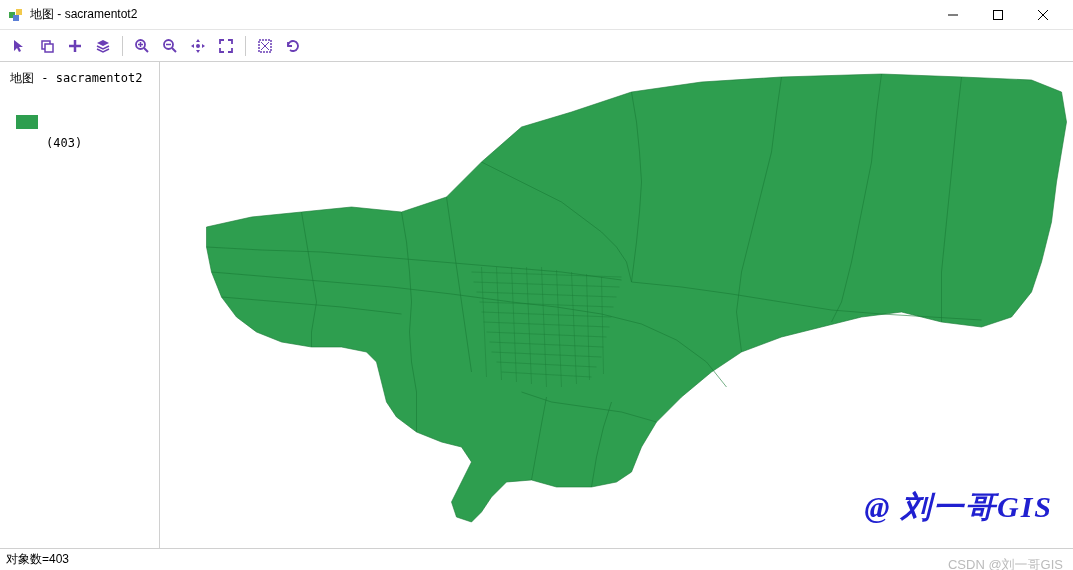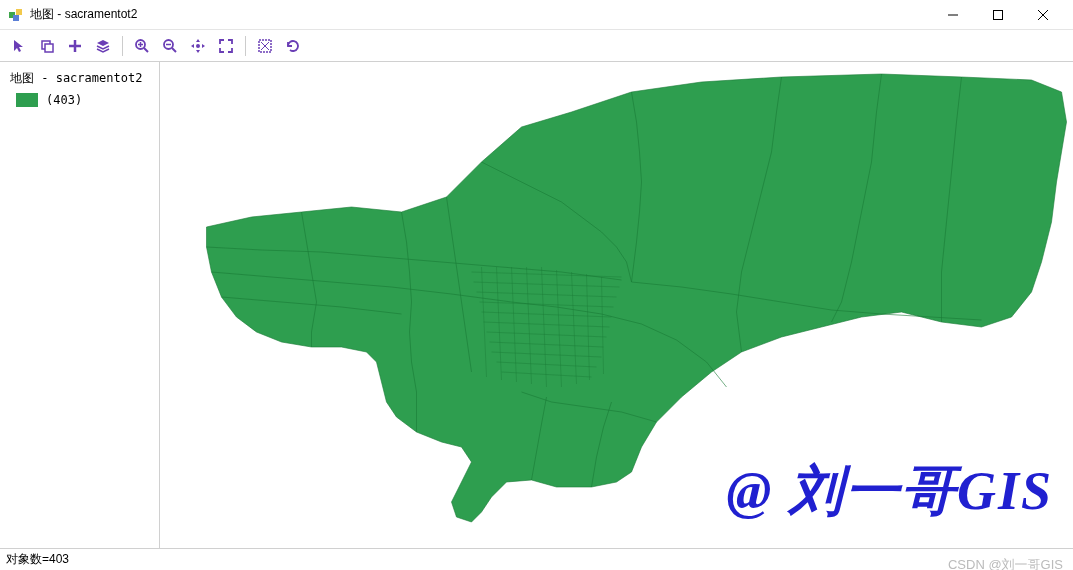--- a/index.html
+++ b/index.html
@@ -92,35 +92,36 @@
     }
     .legend-swatch {
       width: 22px;
       height: 14px;
       background: #2e9e4f;
       border: 1px solid #2e9e4f;
     }
     .legend-label {
       font-family: "SimSun", monospace;
       font-size: 12px;
+      margin-top: 43px;
     }
     .map-canvas {
       flex: 1;
       background: #fff;
       position: relative;
       overflow: hidden;
     }
     .watermark {
       position: absolute;
       right: 20px;
       bottom: 20px;
       font-family: "KaiTi", "STKaiti", serif;
       font-style: italic;
       font-weight: bold;
-      font-size: 54px;
+      font-size: 30px;
       color: #2020d0;
       letter-spacing: 2px;
       margin-left: 27px;
     }
     .statusbar {
       height: 22px;
       border-top: 1px solid #d0d0d0;
       display: flex;
       align-items: center;
       padding: 0 6px;

